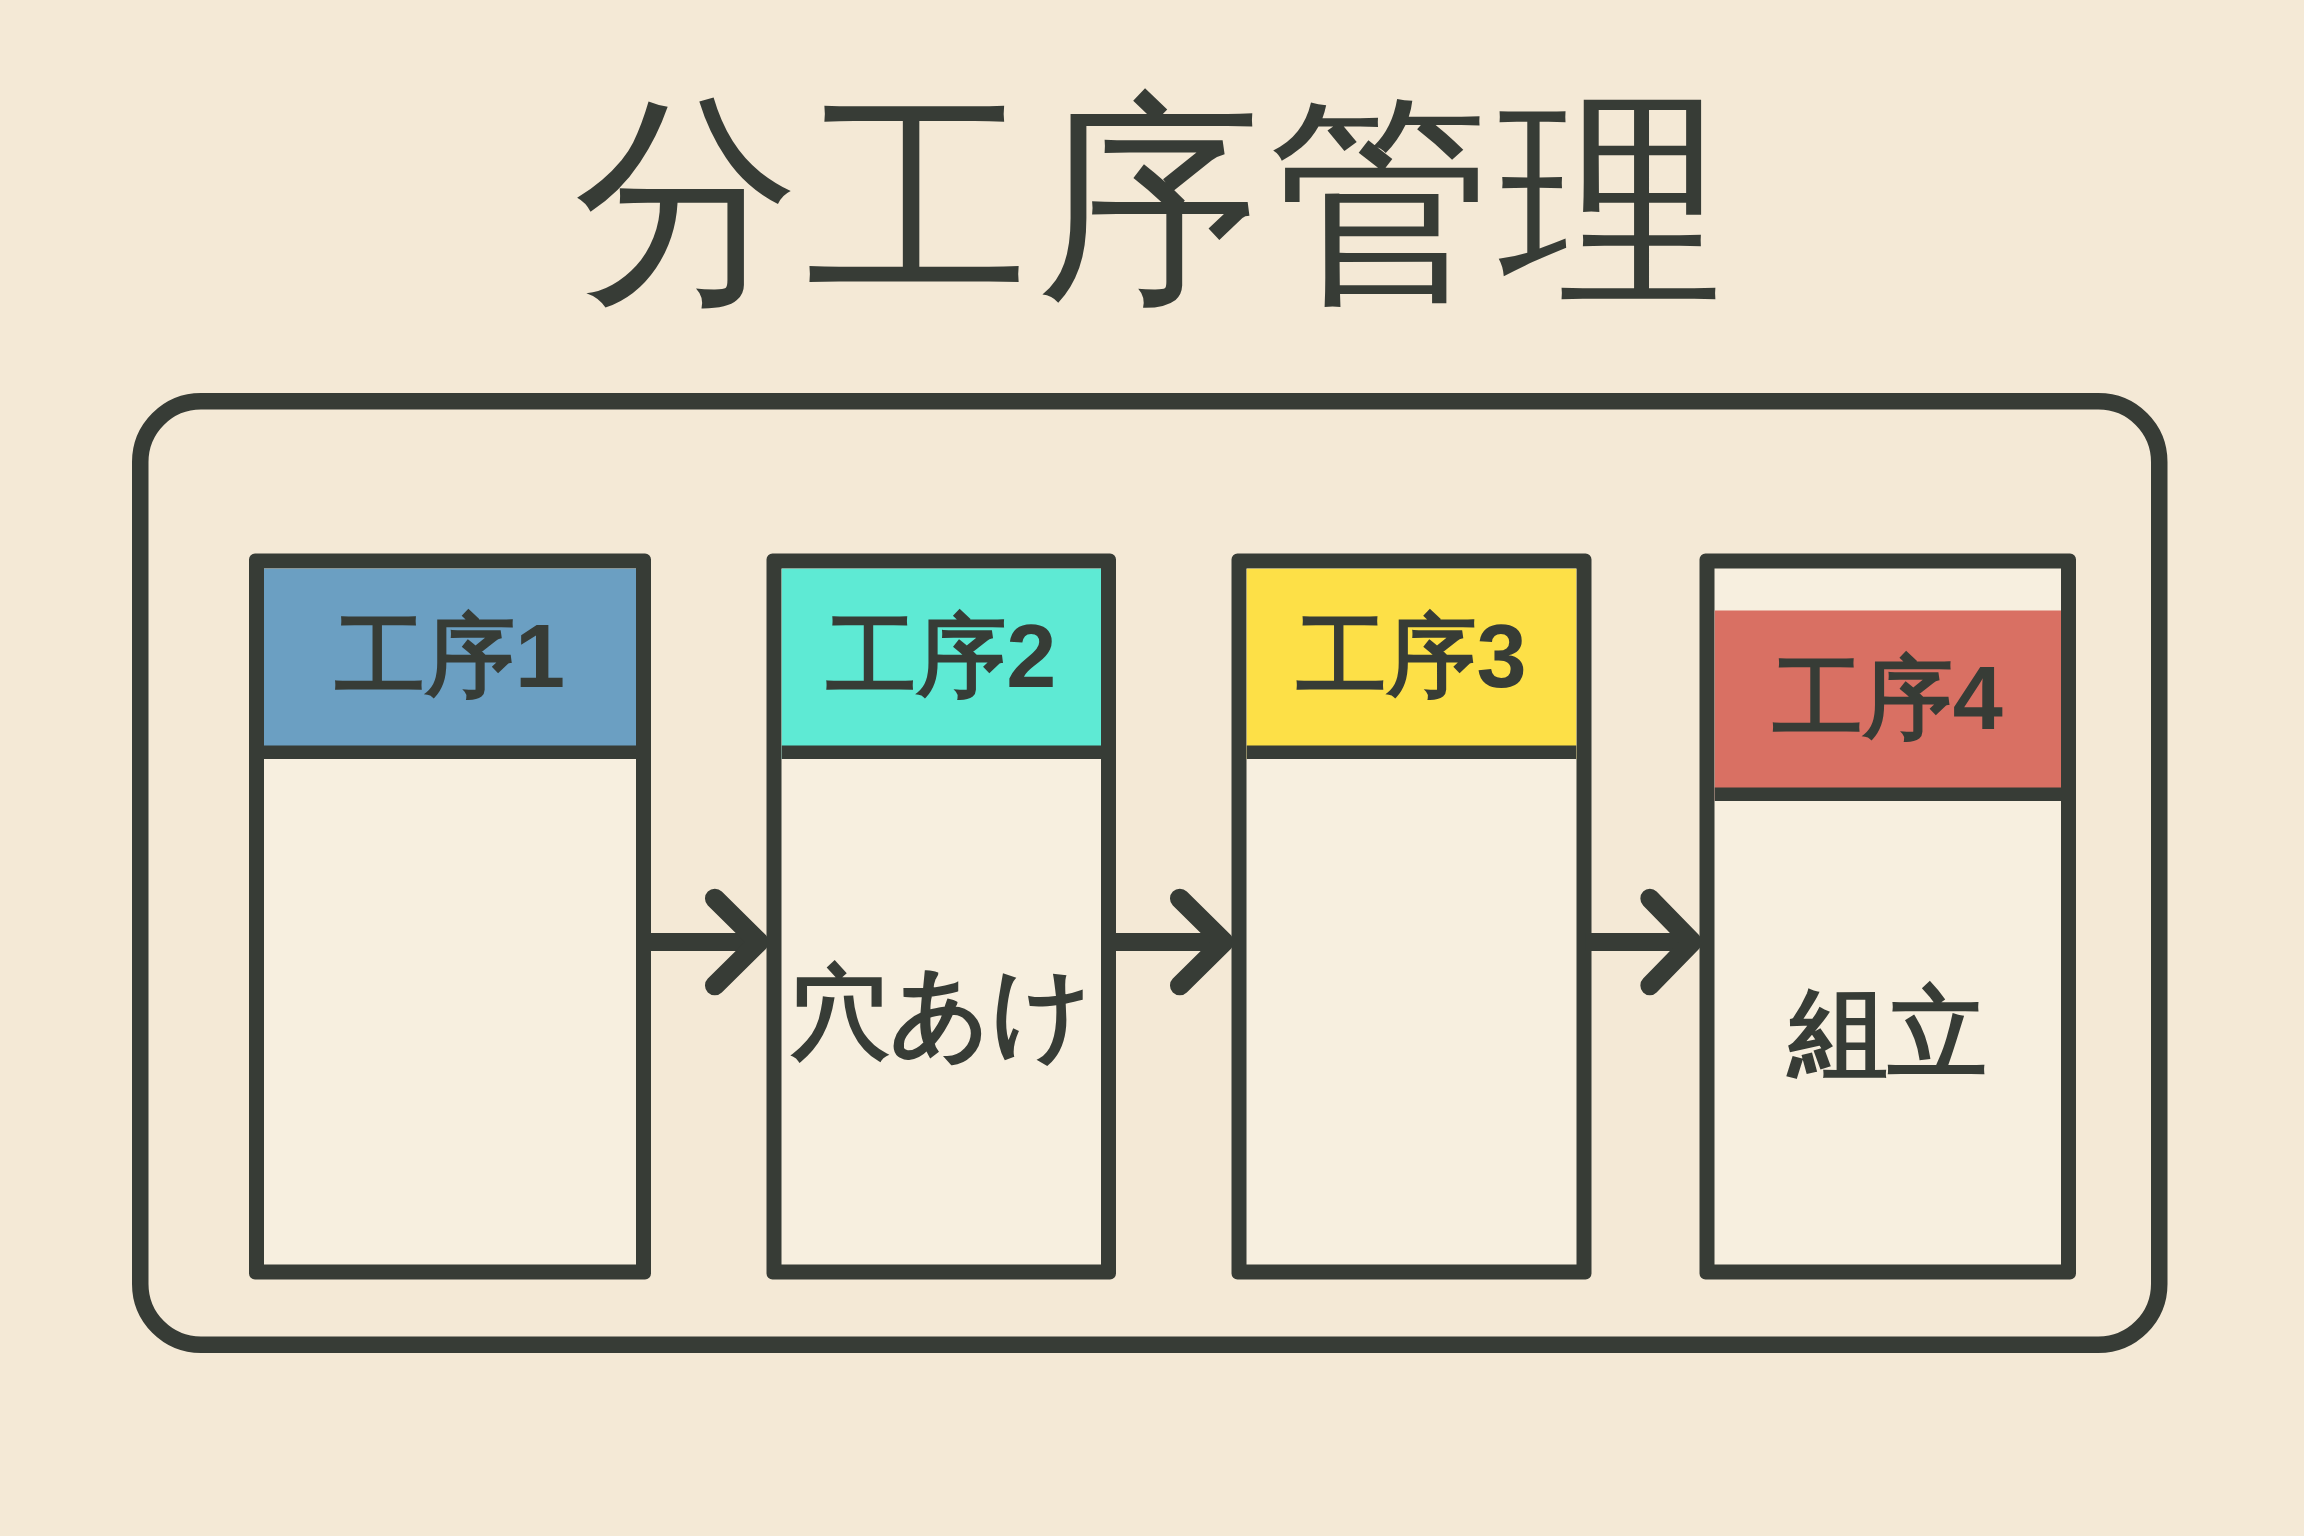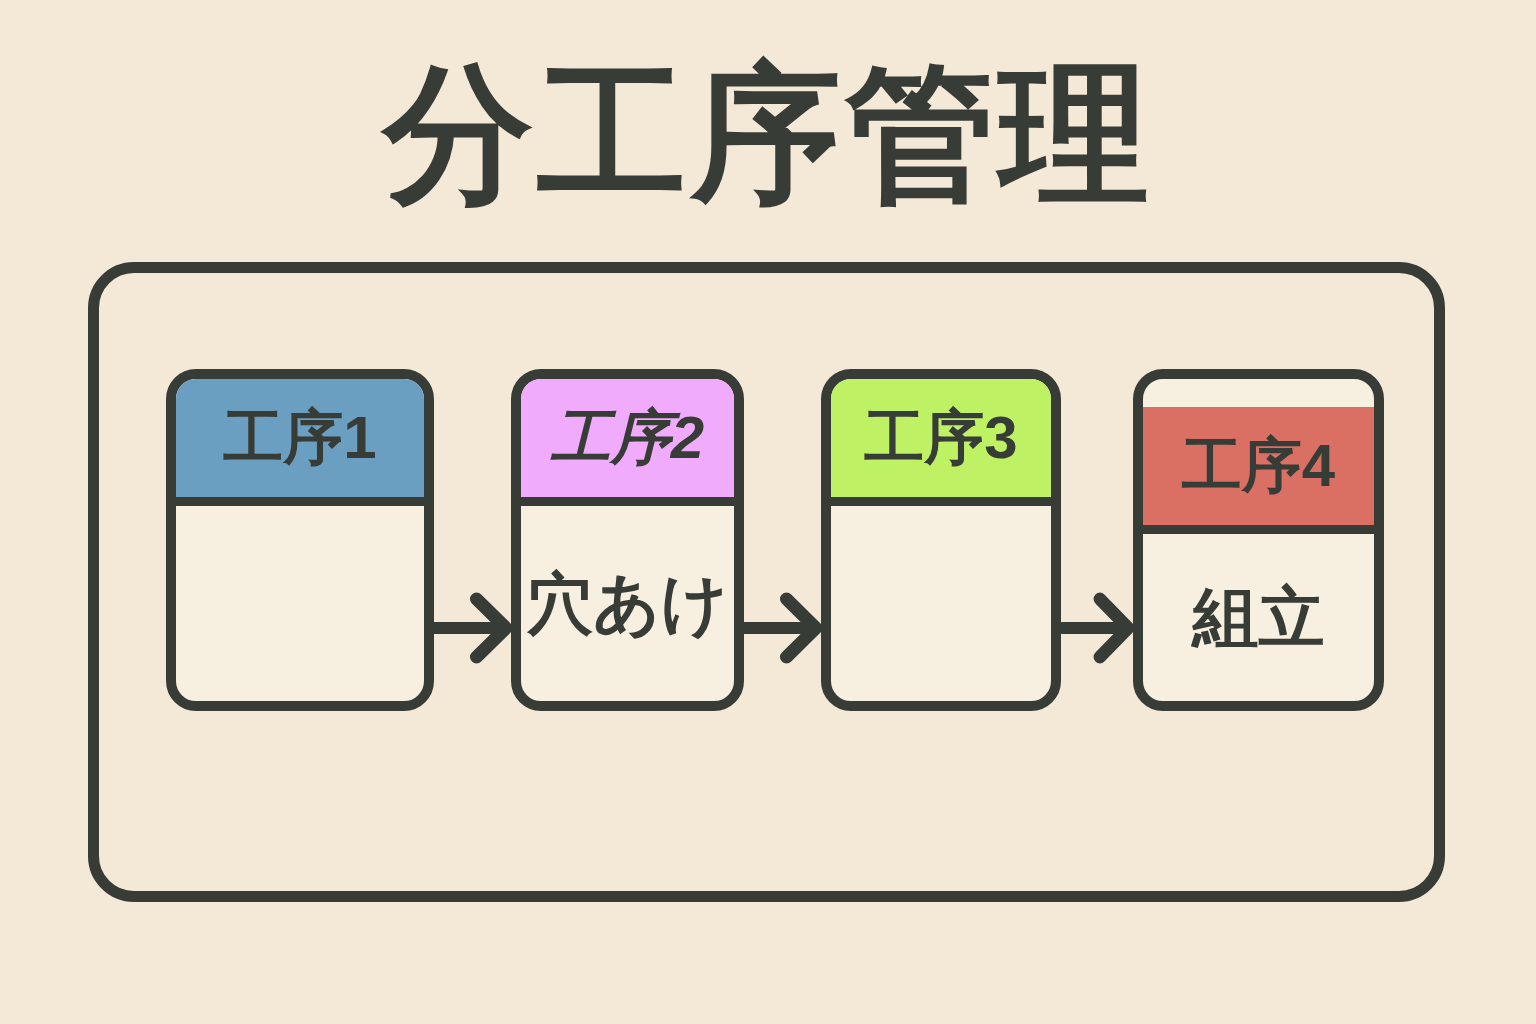--- a/index.html
+++ b/index.html
@@ -12,41 +12,41 @@
     font-family: "Liberation Sans", "DejaVu Sans", sans-serif;
     color: #373C36;
   }
   .page { position: relative; width: 1536px; height: 1024px; }
 
   .title {
     position: absolute;
     top: 52px; left: 0; width: 100%;
     text-align: center;
     font-size: 150px;
-    font-weight: 700;
+    font-weight: 400;
     letter-spacing: 4px;
     line-height: 1.1;
     color: #373C36;
   }
 
   .container {
     position: absolute;
     left: 88px; top: 262px;
     width: 1357px; height: 640px;
     border: 11px solid #373C36;
     border-radius: 46px;
     background: transparent;
   }
 
   .card {
     position: absolute;
     top: 96px;
-    height: 342px;
+    height: 484px;
     border: 10px solid #373C36;
-    border-radius: 30px;
+    border-radius: 4px;
     background: #F7EFDF;
     display: flex;
     flex-direction: column;
     overflow: hidden;
   }
   .card-0 { left: 67px;   width: 268px; }
   .card-1 { left: 412px;  width: 233px; }
   .card-2 { left: 722px;  width: 240px; }
   .card-3 { left: 1034px; width: 251px; }
 
@@ -106,35 +106,35 @@
         <span>工序1</span>
       </div>
     </div>
 
     <svg class="arrow arrow-0" viewBox="0 0 80 76" preserveAspectRatio="none">
       <path class="shaft" d="M0 38 H72"></path>
       <path class="chev" d="M44 9 L73 38 L44 67"></path>
     </svg>
 
     <div class="card card-1">
-      <div class="card-header" style="background-color: #f0abfc; font-style: italic;">
+      <div class="card-header" style="background-color: #5eead4;">
         <span>工序2</span>
       </div>
       <div class="card-body">
         <span class="body-text">穴あけ</span>
       </div>
     </div>
 
     <svg class="arrow arrow-1" viewBox="0 0 80 76" preserveAspectRatio="none">
       <path class="shaft" d="M0 38 H72"></path>
       <path class="chev" d="M44 9 L73 38 L44 67"></path>
     </svg>
 
     <div class="card card-2">
-      <div class="card-header" style="background-color: #bef264;">
+      <div class="card-header" style="background-color: #fde047;">
         <span>工序3</span>
       </div>
     </div>
 
     <svg class="arrow arrow-2" viewBox="0 0 80 76" preserveAspectRatio="none">
       <path class="shaft" d="M0 38 H72"></path>
       <path class="chev" d="M44 9 L73 38 L44 67"></path>
     </svg>
 
     <div class="card card-3">

